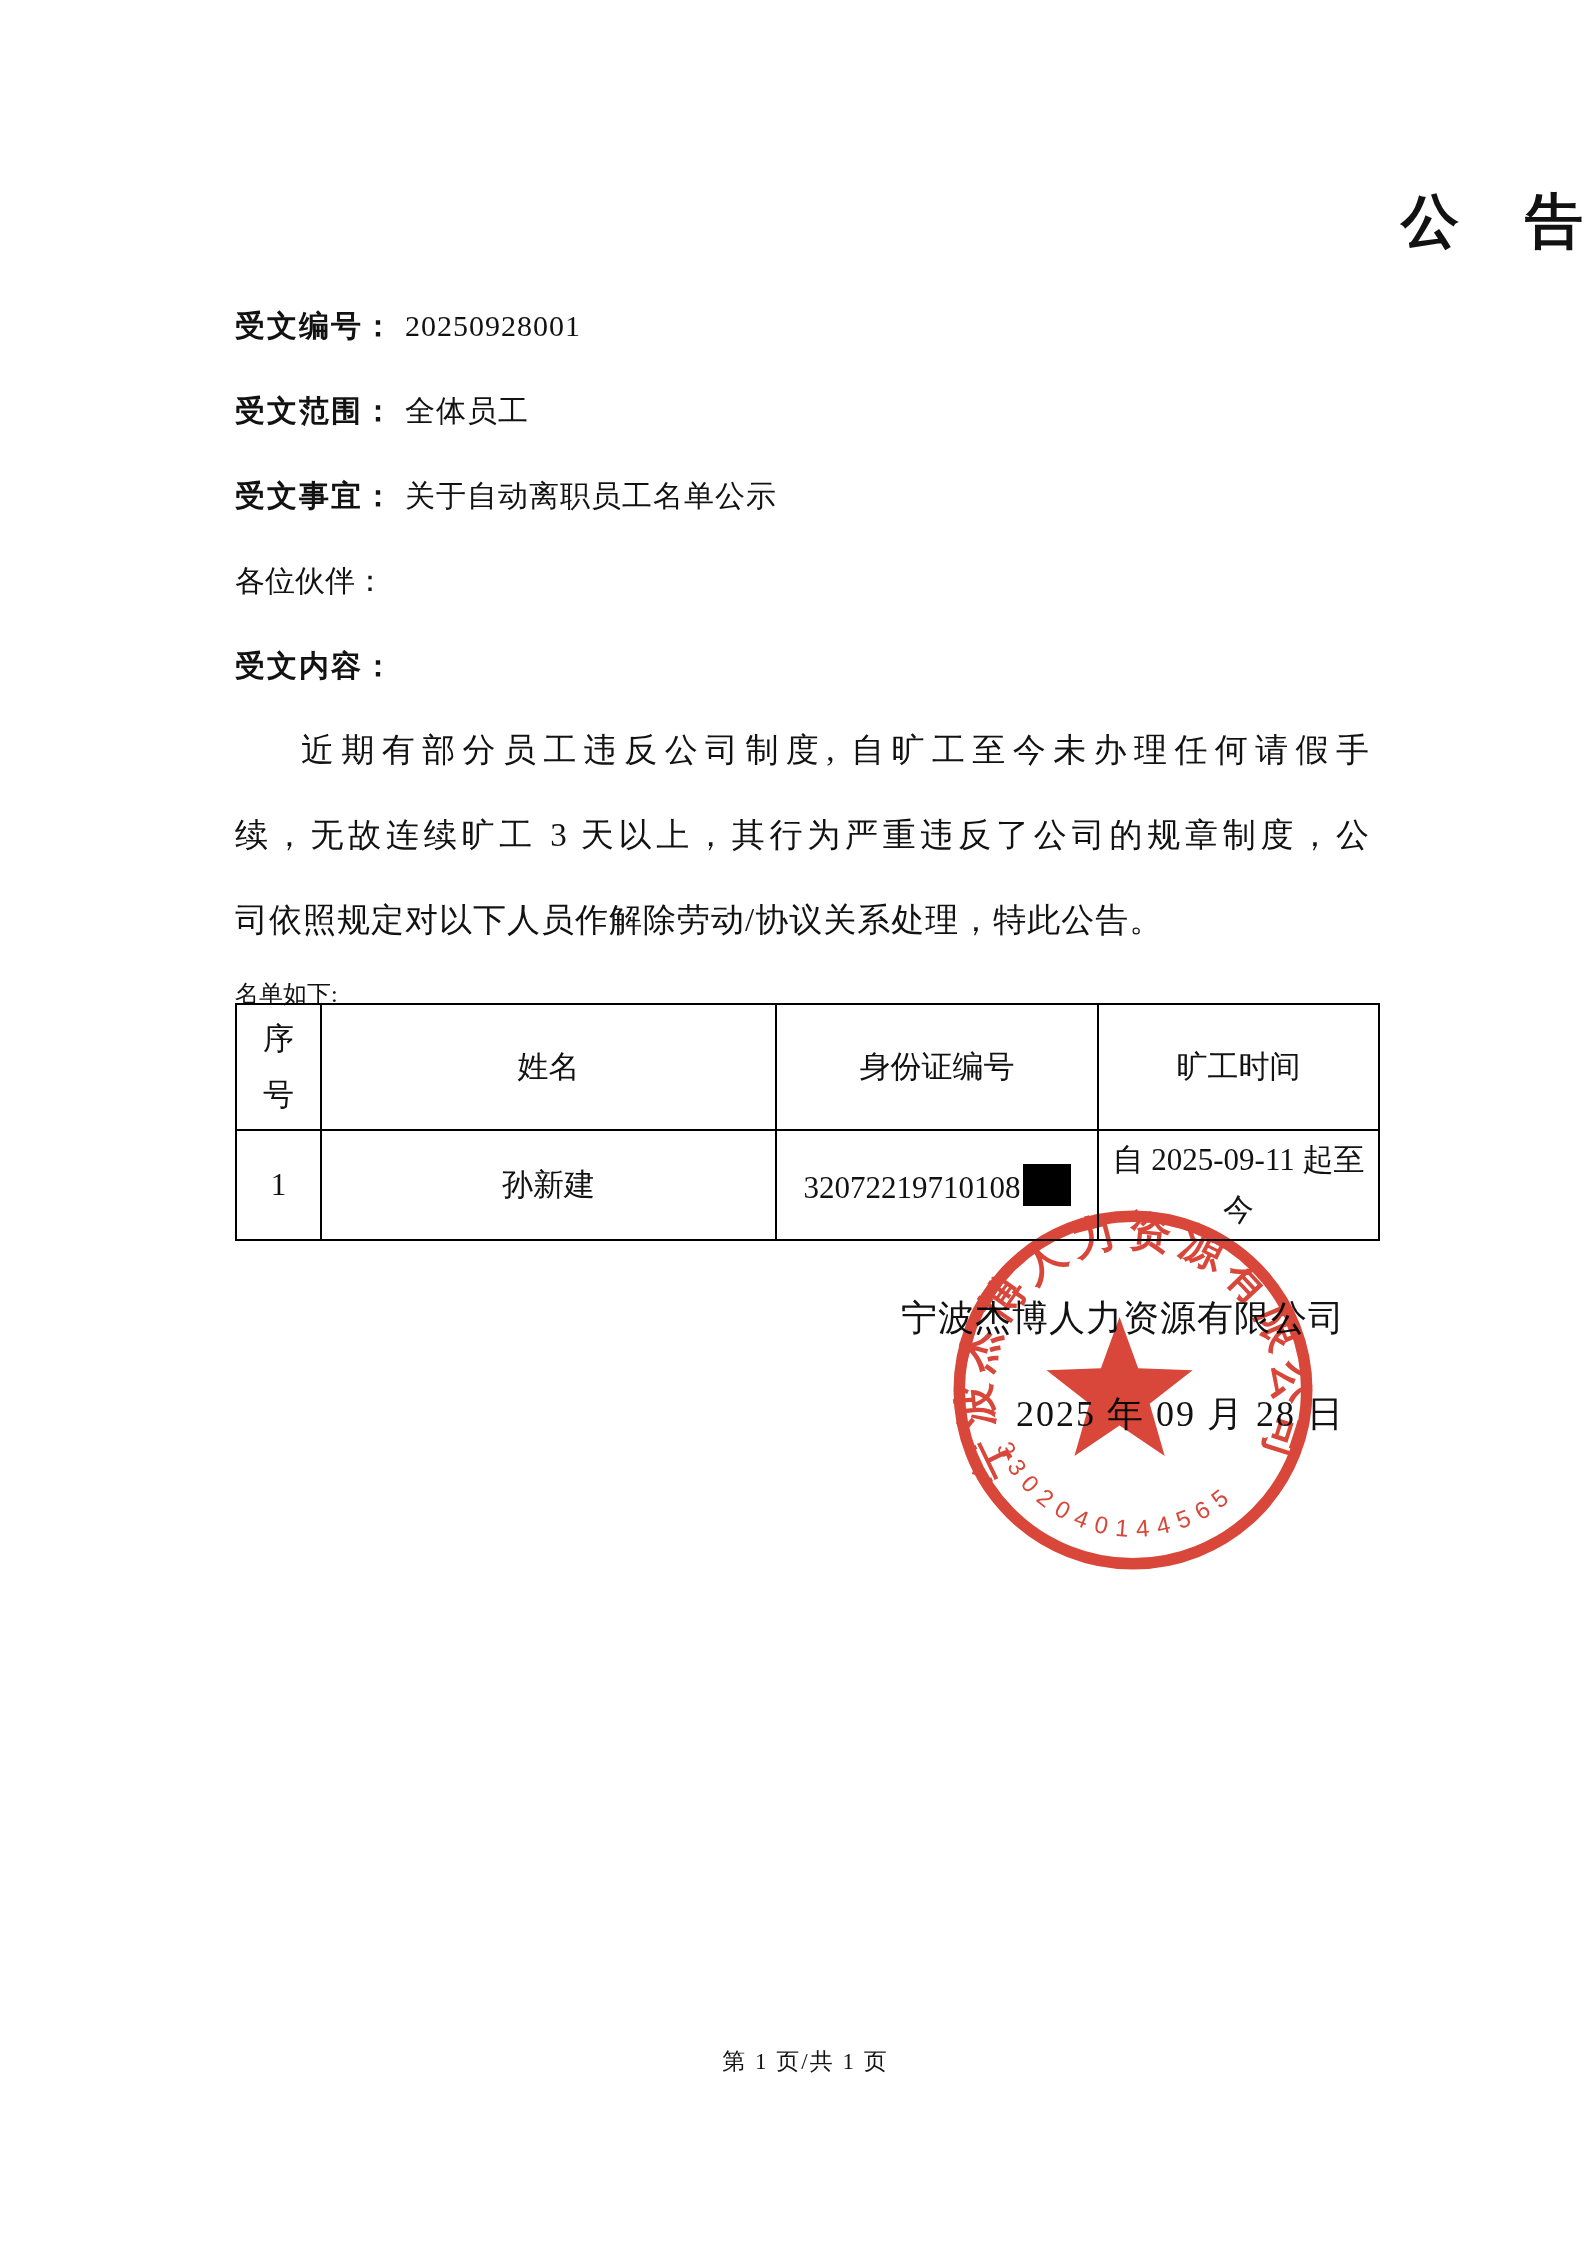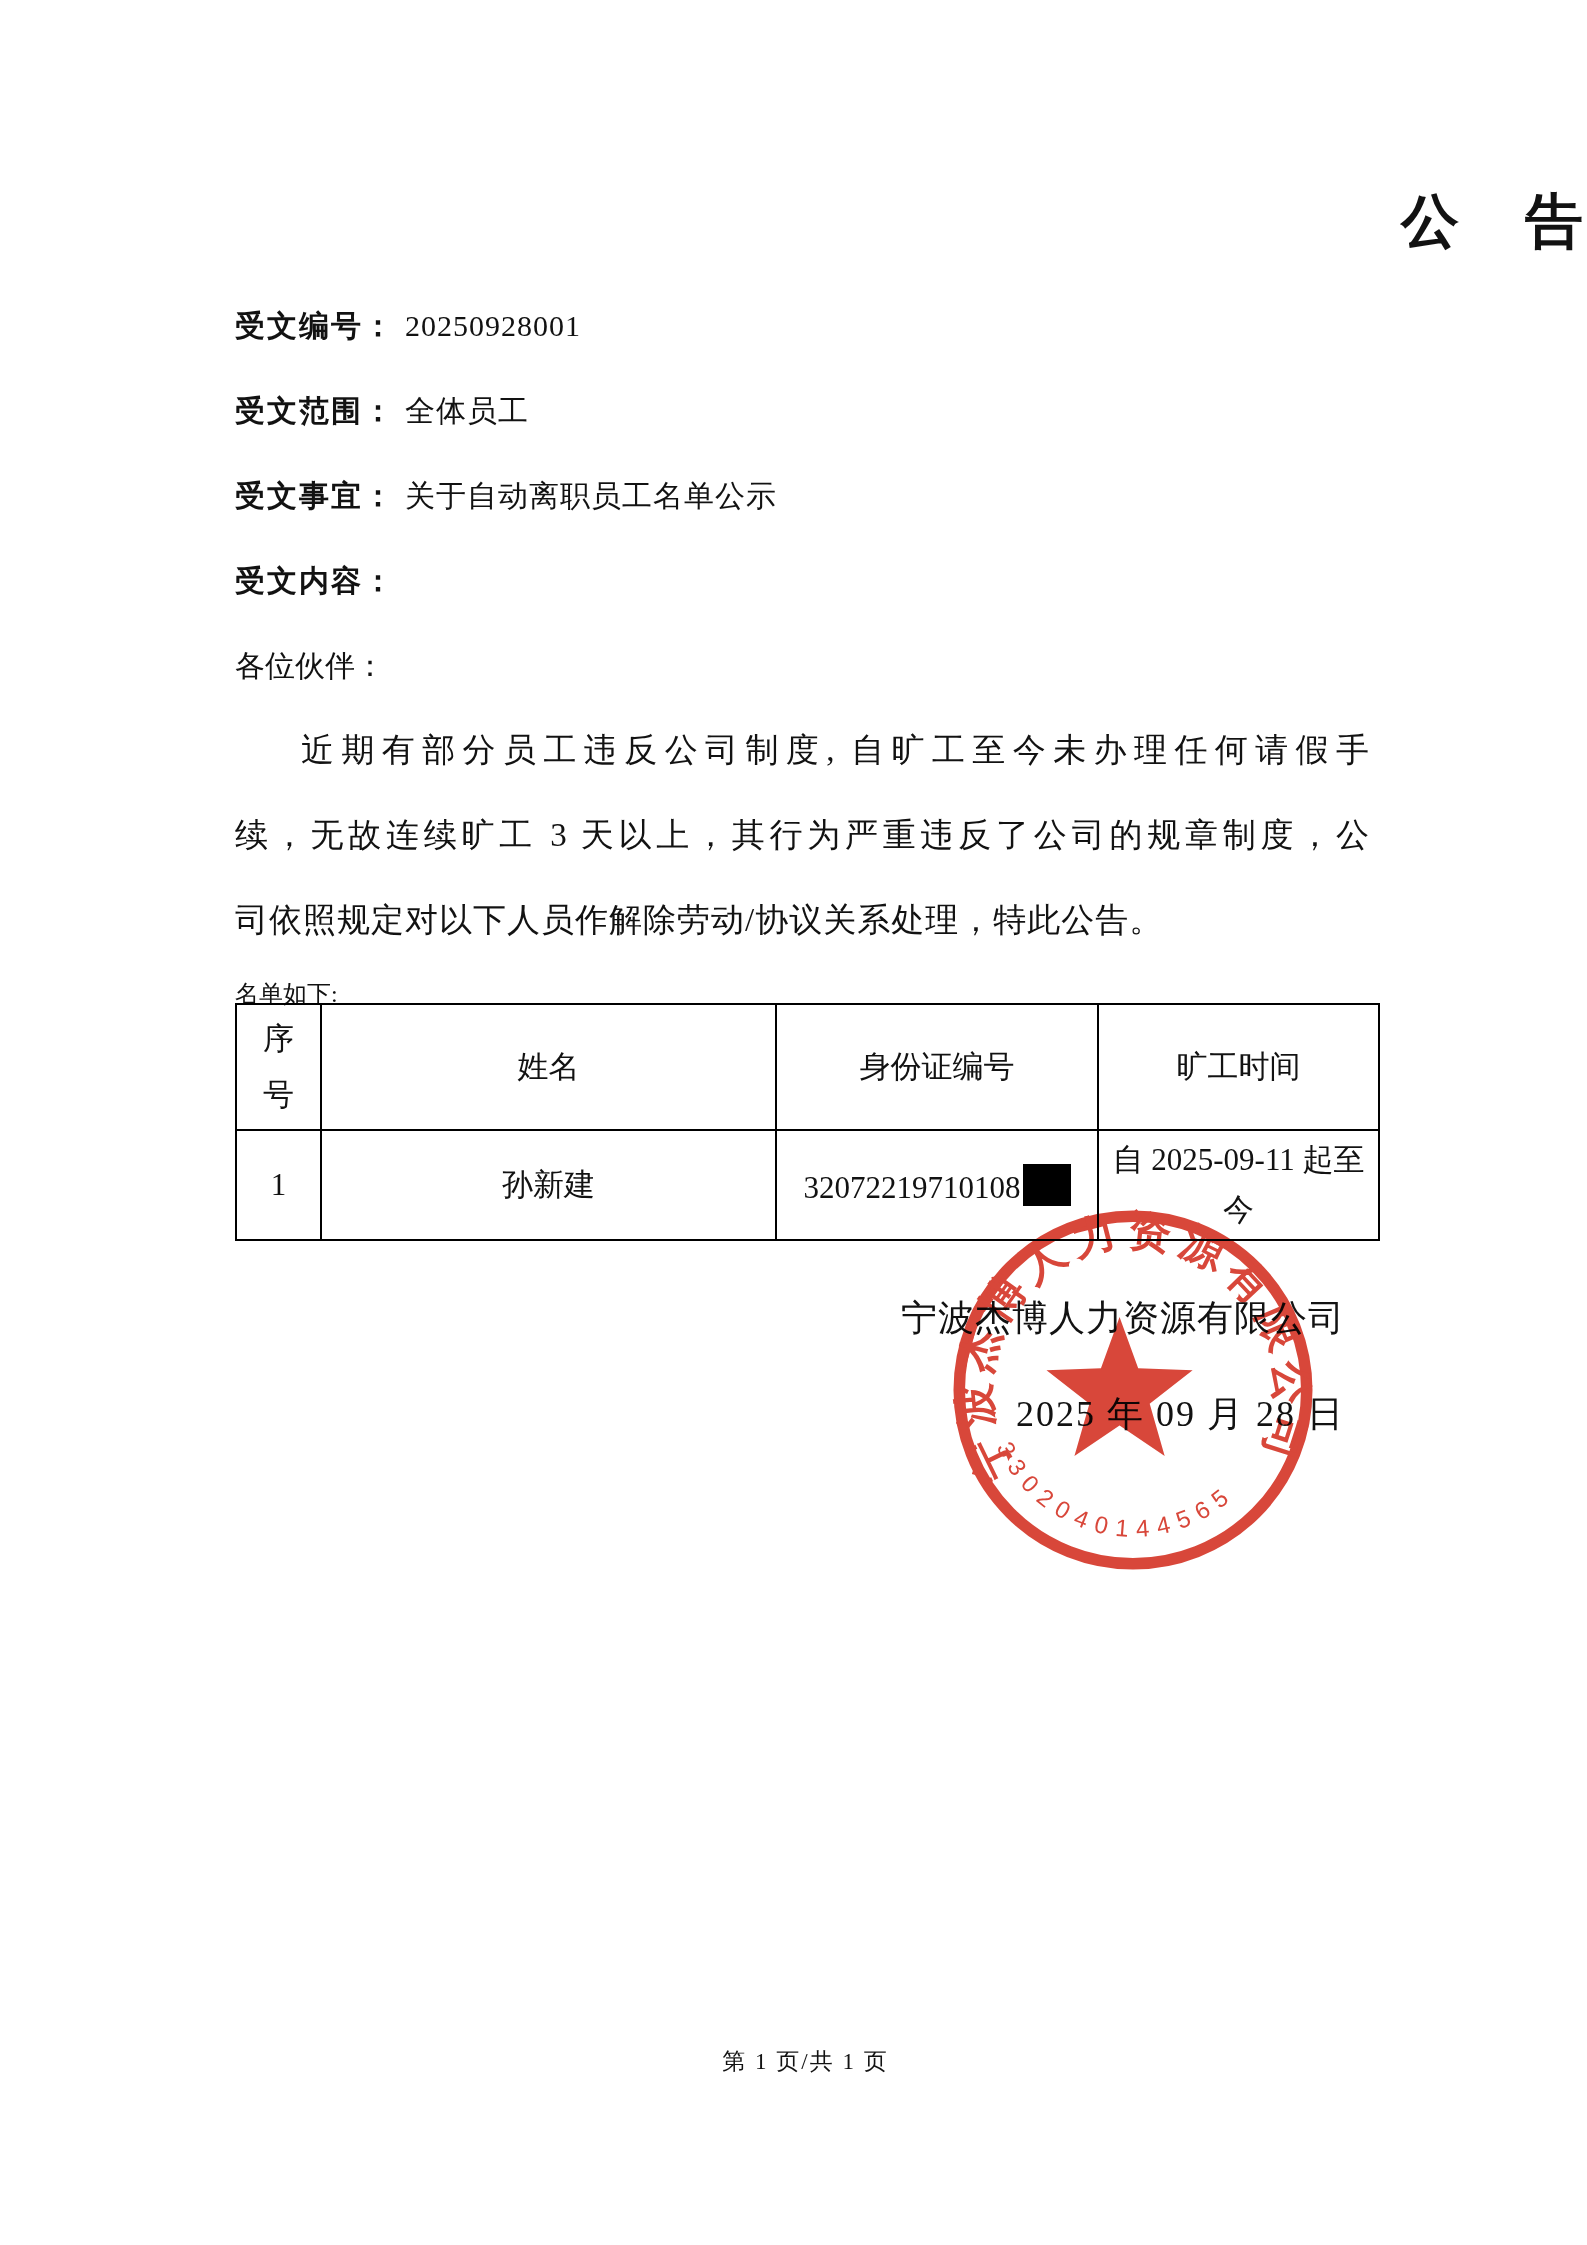--- a/index.html
+++ b/index.html
@@ -82,24 +82,24 @@
     <div class="doc-line">
       <span class="lbl">受文编号：</span><span class="val">20250928001</span>
     </div>
     <div class="doc-line">
       <span class="lbl">受文范围：</span><span class="val">全体员工</span>
     </div>
     <div class="doc-line">
       <span class="lbl">受文事宜：</span><span class="val">关于自动离职员工名单公示</span>
     </div>
     <div class="doc-line">
-      <span class="lbl">受文内容：</span><span class="val"></span>
+      <span>各位伙伴：</span>
     </div>
     <div class="doc-line">
-      <span>各位伙伴：</span>
+      <span class="lbl">受文内容：</span><span class="val"></span>
     </div>
     <div class="para-line first">近期有部分员工违反公司制度, 自旷工至今未办理任何请假手</div>
     <div class="para-line">续，无故连续旷工 3 天以上，其行为严重违反了公司的规章制度，公</div>
     <div class="para-line last">司依照规定对以下人员作解除劳动/协议关系处理，特此公告。</div>
   </div>
 
   <div class="list-label">名单如下:</div>
 
   <table class="roster">
     <tbody>

